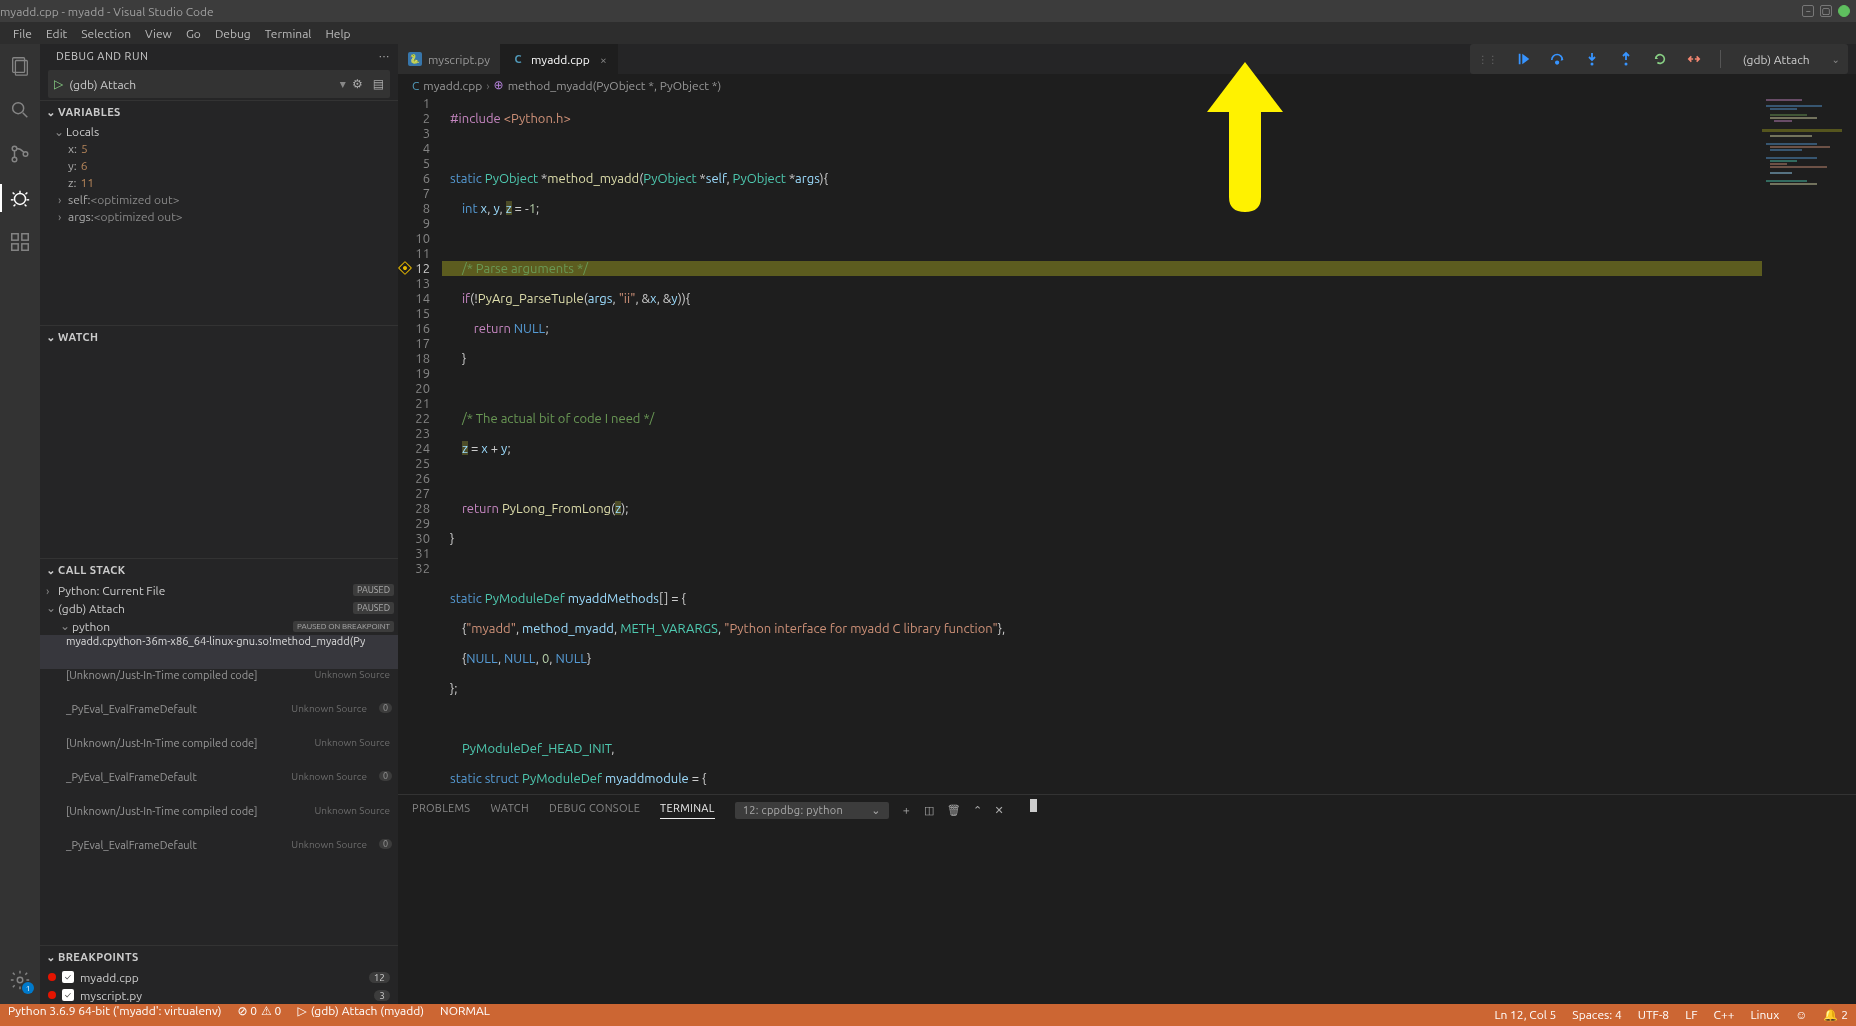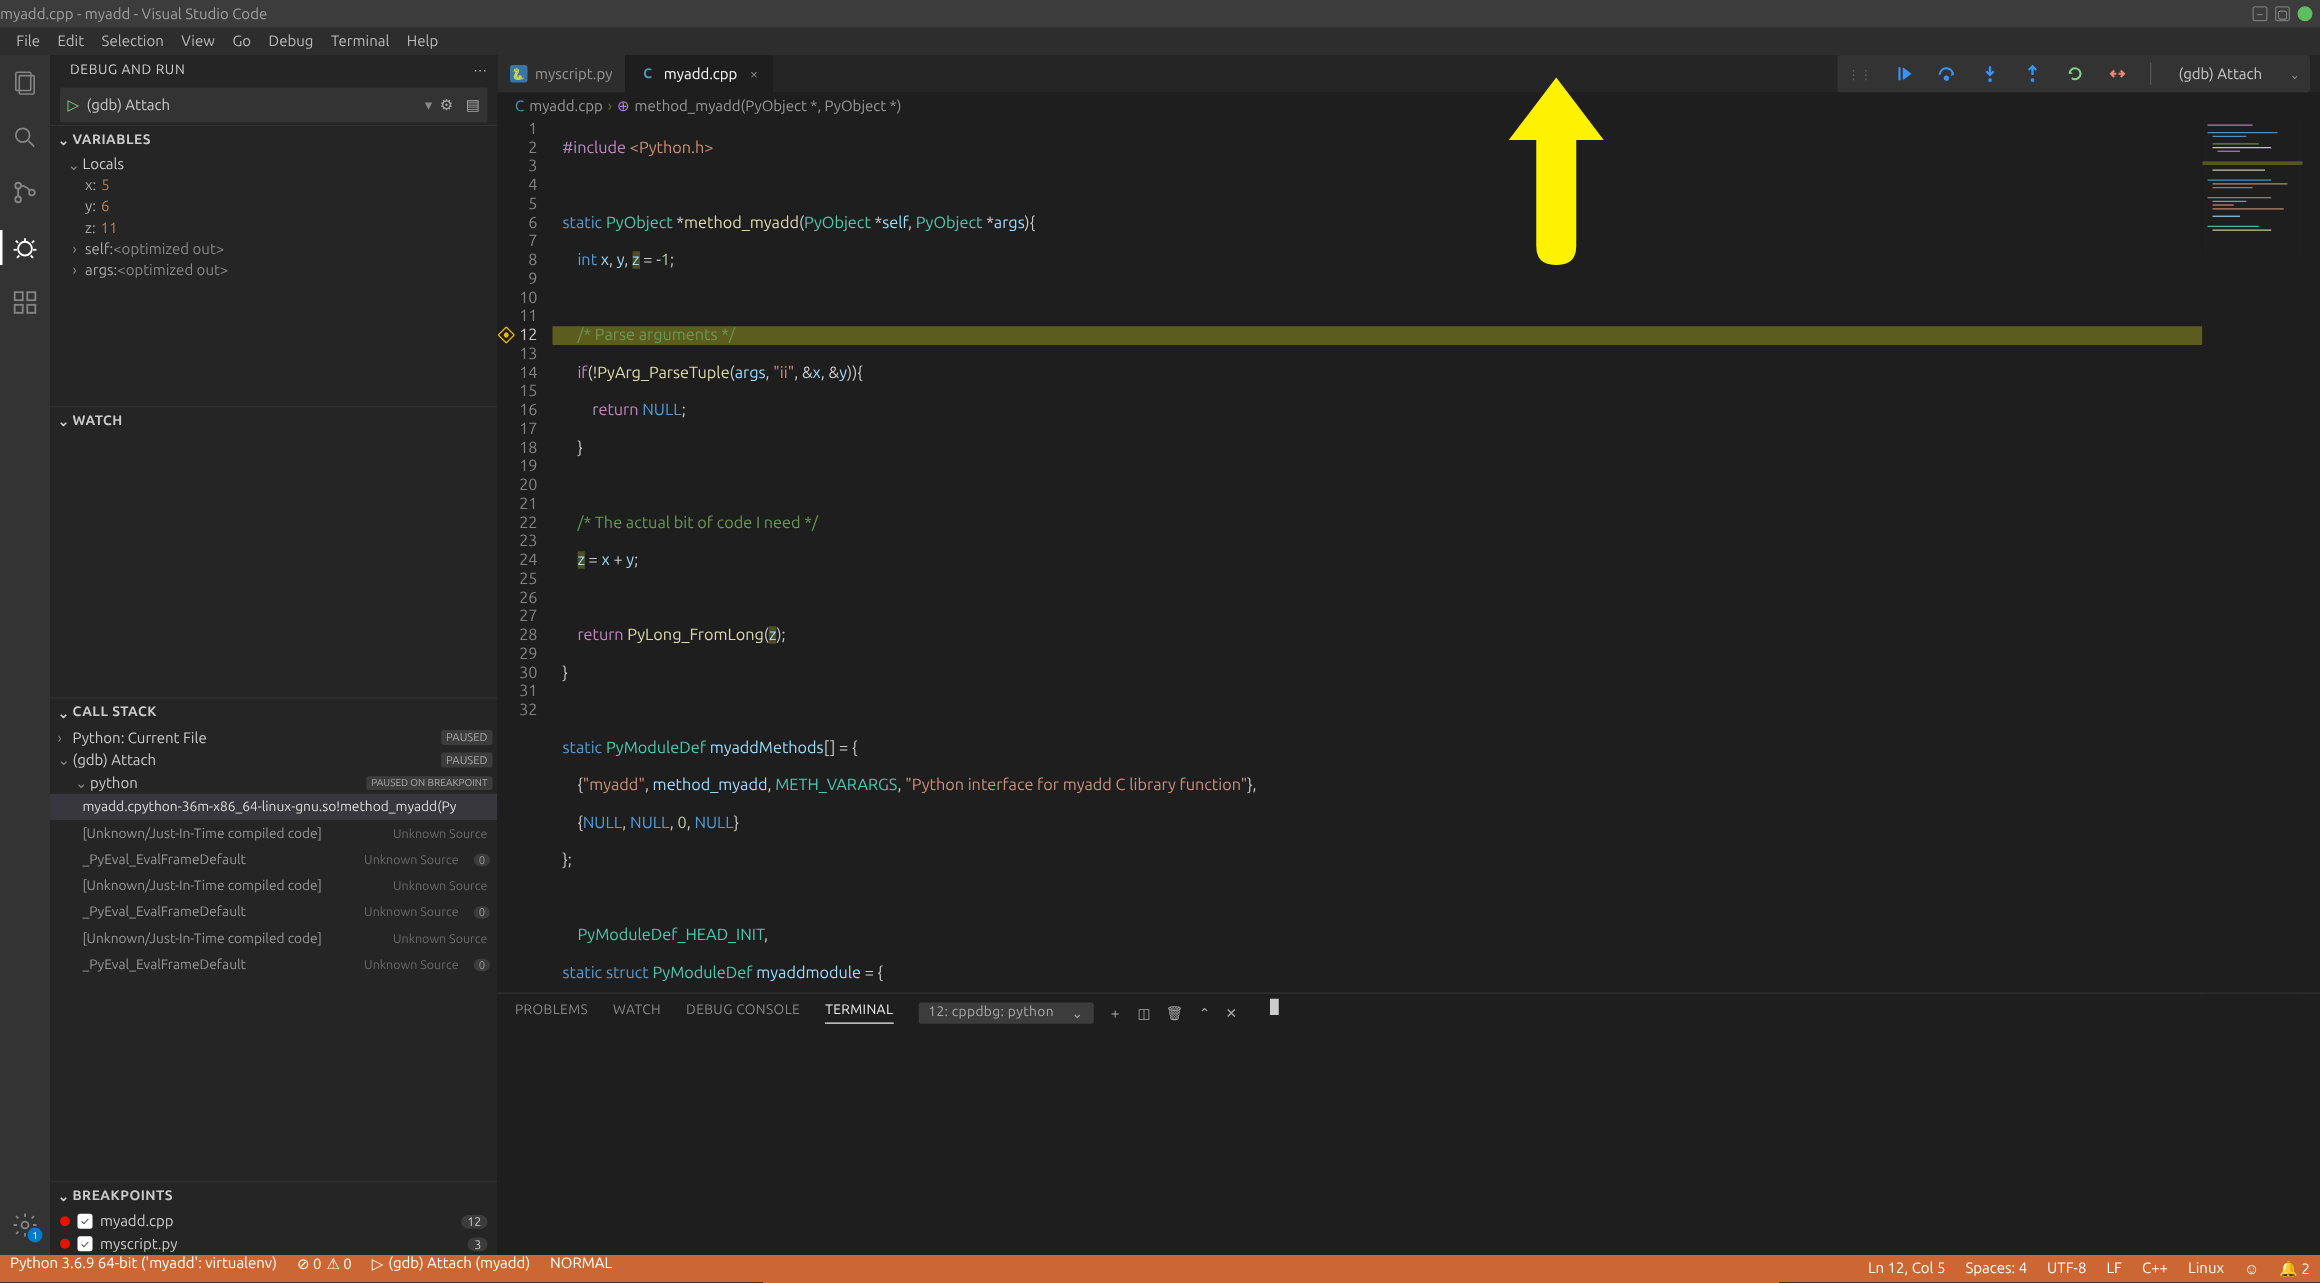--- a/index.html
+++ b/index.html
@@ -29,21 +29,21 @@
   .vars { font-family:monospace; font-size:12px; }
   .vars .row { padding-left:28px; height:17px; display:flex; align-items:center; }
   .vars .sub { padding-left:14px; height:17px; display:flex; align-items:center; }
   .vars .k { color:#aaa; }
   .vars .v { color:#b5855a; margin-left:4px;}
   .vars .opt { color:#888;}
   .watch-body { height:210px; }
   .callstack { overflow:hidden; }
   .cs-row { display:flex; align-items:center; height:18px; padding-left:6px; font-size:12px; }
   .cs-row .badge2 { margin-left:auto; font-size:9px; background:#3c3c3c; color:#aaa; padding:1px 4px; border-radius:2px; margin-right:4px;}
-  .frame { font-family:monospace; font-size:11px; color:#999; padding-left:26px; height:21px; display:flex; align-items:center;}
+  .frame { font-family:monospace; font-size:11px; color:#999; padding-left:26px; height:34px; display:flex; align-items:flex-start;}
   .frame .src { margin-left:auto; font-size:10px; color:#6b6b6b; margin-right:8px;}
   .frame .cnt { background:#3c3c3c; color:#999; border-radius:6px; padding:0 4px; font-size:9px; margin-left:4px; margin-right:6px;}
   .bp-row { display:flex; align-items:center; height:18px; padding-left:8px; gap:6px; font-size:12px;}
   .bp-dot { width:8px; height:8px; background:#e51400; border-radius:50%; }
   .bp-chk { width:12px; height:12px; background:#fff; display:flex; align-items:center; justify-content:center; color:#333; font-size:9px; border-radius:2px;}
   .bp-badge { margin-left:auto; background:#3c3c3c; border-radius:6px; font-size:10px; padding:0 5px; margin-right:8px;}
   .editor-col { flex:1; display:flex; flex-direction:column; background:#1e1e1e; position:relative; }
   .tabs { height:30px; background:#252526; display:flex; align-items:stretch; }
   .tab { display:flex; align-items:center; padding:0 10px; gap:6px; font-size:12px; color:#999; background:#2d2d2d; border-right:1px solid #1e1e1e;}
   .tab.active { background:#1e1e1e; color:#fff; }
@@ -67,21 +67,21 @@
   .minimap svg { width:100%; }
   .debug-toolbar { position:absolute; right:8px; top:0; height:30px; background:#333; display:flex; align-items:center; padding:0 8px; gap:18px; border-radius:3px; z-index:10;}
   .debug-toolbar .grip{ color:#666; font-size:10px;}
   .dt-ico { width:16px; height:16px; display:flex; align-items:center; justify-content:center;}
   .dt-blue{ color:#3794ff;} .dt-green{color:#89d185;} .dt-red{color:#f48771;}
   .debug-cfg { font-size:12px; color:#ccc; padding:0 4px; }
   .panel { height:210px; background:#1e1e1e; border-top:1px solid #333; display:flex; }
   .panel-tabs { height:30px; display:flex; align-items:center; padding-left:14px; gap:20px; font-size:11px; color:#888; letter-spacing:.3px;}
   .panel-tabs .pt { padding-bottom:4px;} .panel-tabs .pt.active{ color:#eee; border-bottom:1px solid #eee;}
   .panel-right { margin-left:auto; display:flex; align-items:center; gap:12px; padding-right:12px; color:#aaa;}
-  .term-sel { background:#3c3c3c; padding:2px 8px; font-size:11px; border-radius:2px; display:flex; align-items:center; gap:14px;}
+  .term-sel { background:#3c3c3c; padding:2px 8px; font-size:11px; border-radius:2px; display:flex; align-items:center; gap:28px;}
   .term-body { flex:1; padding:4px 14px; font-family:monospace; color:#ccc; }
   .cursor-block{ display:inline-block; width:7px; height:13px; background:#ccc;}
   .status { height:22px; background:#cc6633; color:#fff; display:flex; align-items:center; font-size:12px; }
   .status .seg { padding:0 8px; display:flex; align-items:flex-start; gap:4px; height:100%;}
   .status .right { margin-left:auto; display:flex;}
   .arrow-overlay { position:absolute; pointer-events:none; z-index:100; }
   svg { overflow:visible; }
 </style>
 </head>
 <body>

